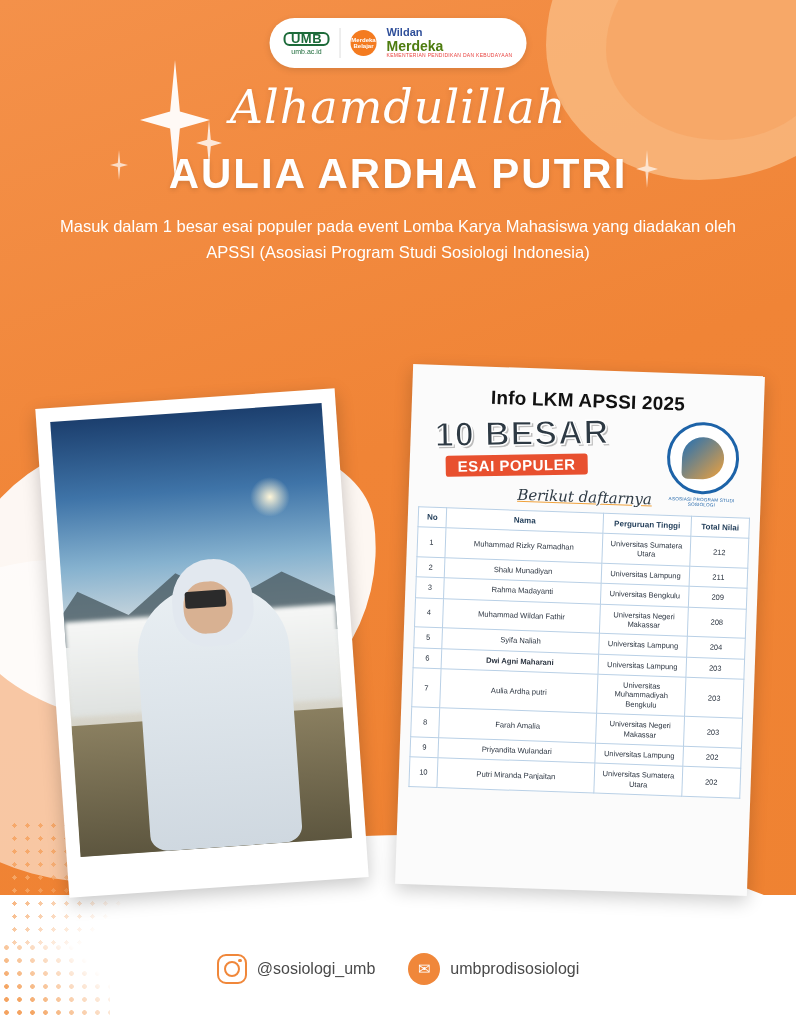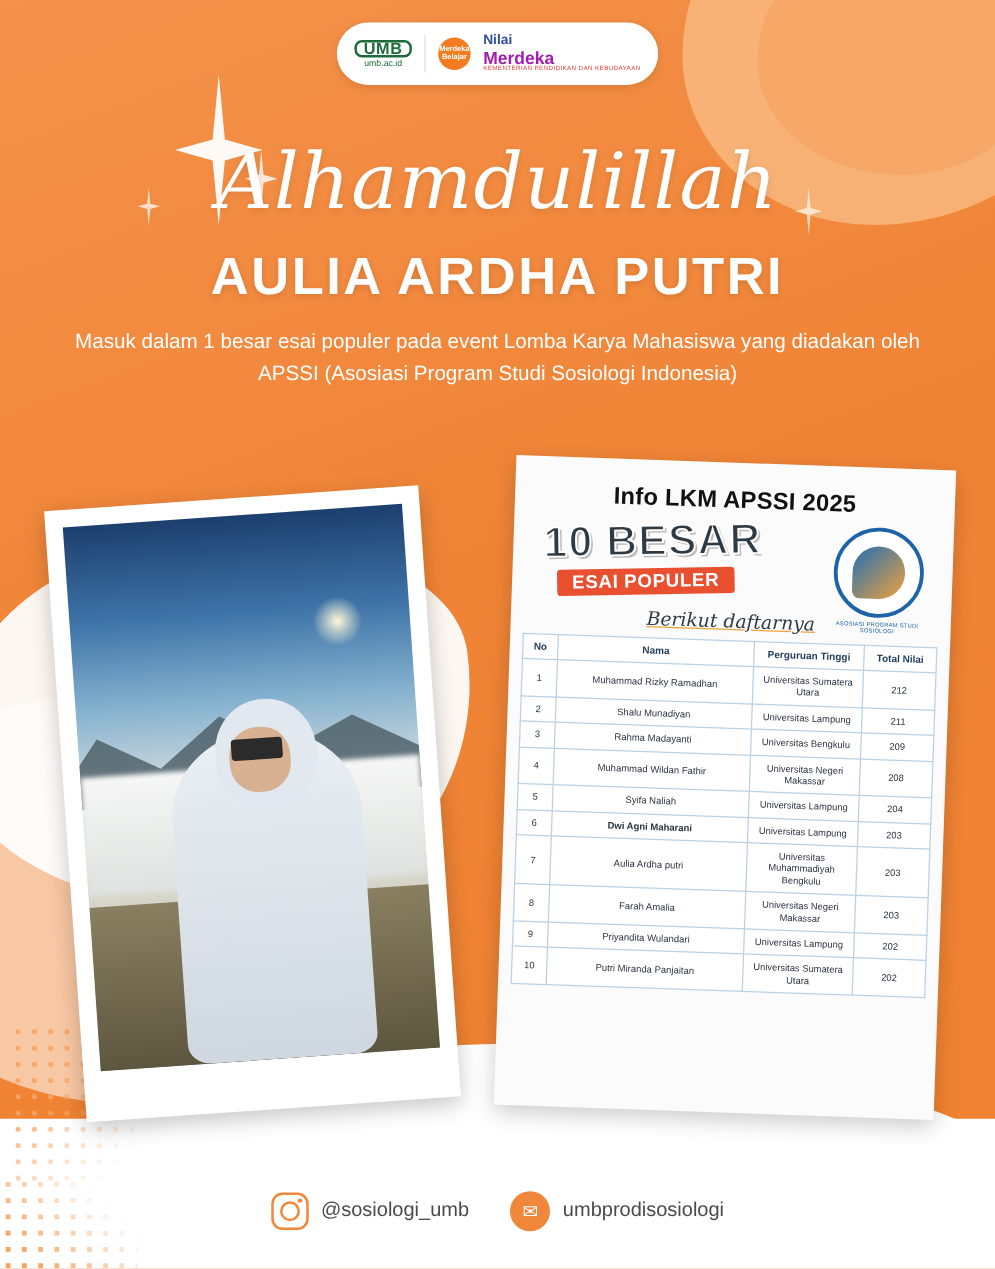--- a/index.html
+++ b/index.html
@@ -91,39 +91,39 @@
   .umb-badge {
     width: 46px; height: 14px; border: 2px solid #1d6b3a; border-radius: 6px;
     display:flex; align-items:center; justify-content:center;
     font-size: 13px; font-weight: bold; color:#1d6b3a; letter-spacing:.5px;
   }
   .umb-sub { font-size: 7px; color:#1d6b3a; margin-top:2px; }
   .mbkm-mark { width: 26px; height: 26px; border-radius: 50%; background: #f47b20; display:flex; align-items:center; justify-content:center; }
   .mbkm-mark span { font-size:6px; color:#fff; font-weight:bold; line-height:1.05; text-align:center;}
   .km-text { line-height: 1.05; }
   .km-text .k1 { font-size: 11px; color:#2f4f9a; font-weight: bold; }
-  .km-text .k2 { font-size: 14px; color:#a21caf; font-weight: bold; }
+  .km-text .k2 { font-size: 14px; color:#4d7c0f; font-weight: bold; }
   .km-text .k3 { font-size: 5px; color:#e8423f; letter-spacing:.3px; }
   .divider-v { width:1px; height:30px; background:#ddd; }
 
   
   .spark {
     position: absolute;
     background: #ffffff;
     clip-path: polygon(50% 0%, 57% 43%, 100% 50%, 57% 57%, 50% 100%, 43% 57%, 0% 50%, 43% 43%);
     opacity: .95;
   }
 
   
   .hdr { position: relative; z-index: 5; text-align: center; color:#fff; }
   .alhamdulillah {
     font-family: "DejaVu Serif", serif;
     font-style: italic;
-    font-size: 62px;
-    margin-top: 108px;
+    font-size: 46px;
+    margin-top: 80px;
     letter-spacing: 1px;
     text-shadow: 0 2px 6px rgba(0,0,0,.10);
   }
   .selamat {
     font-size: 22px; margin-top: 10px; font-weight: 400; letter-spacing:.3px;
   }
   .name {
     font-size: 42px; font-weight: bold; letter-spacing: 2px; margin-top: 16px;
     text-shadow: 0 2px 5px rgba(0,0,0,.13);
   }
@@ -285,21 +285,21 @@
   <div class="logo-pill">
     <div class="umb-logo">
       <div class="umb-badge">UMB</div>
       <div class="umb-sub">umb.ac.id</div>
     </div>
     <div class="divider-v"></div>
     <div class="mbkm-mark">
       <span>Merdeka Belajar</span>
     </div>
     <div class="km-text">
-      <div class="k1">Nilai</div>
+      <div class="k1">Wildan</div>
       <div class="k2">Merdeka</div>
       <div class="k3">KEMENTERIAN PENDIDIKAN DAN KEBUDAYAAN</div>
     </div>
   </div>
 
   <div class="hdr">
     <div class="alhamdulillah">Alhamdulillah</div>
     <div class="name">AULIA ARDHA PUTRI</div>
     <div class="desc">Masuk dalam 1 besar esai populer pada  event Lomba Karya Mahasiswa yang diadakan oleh APSSI (Asosiasi Program Studi Sosiologi Indonesia)</div>
   </div>

